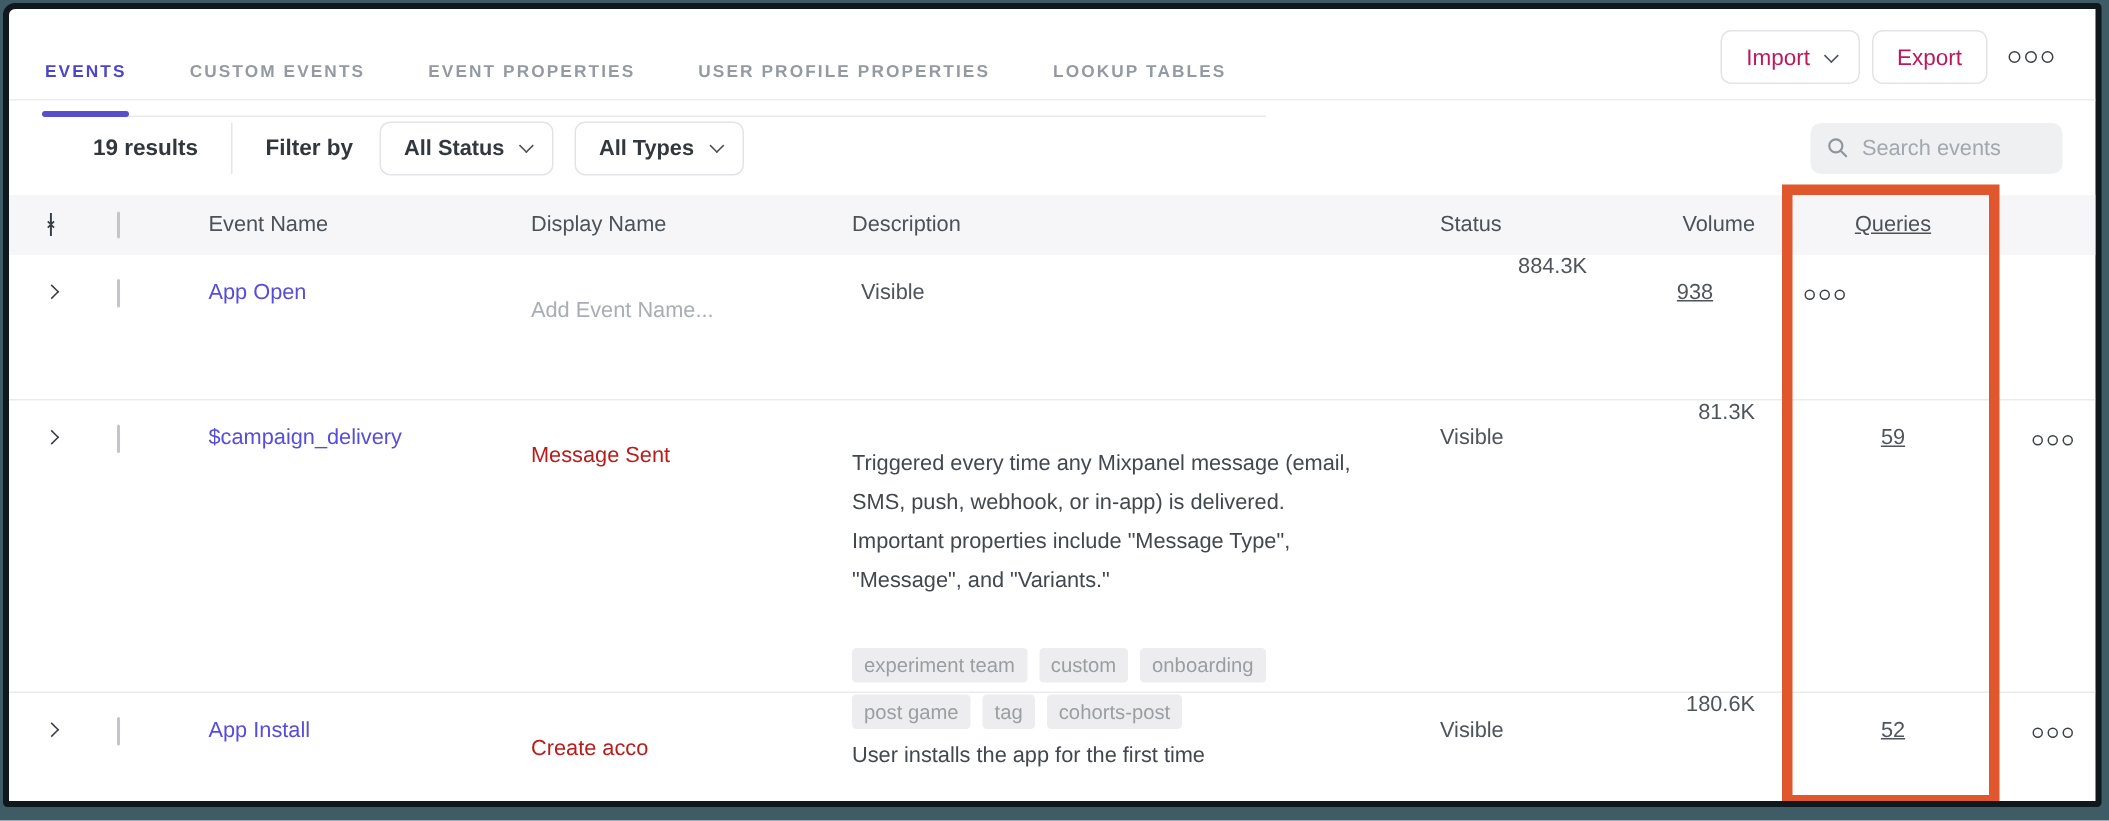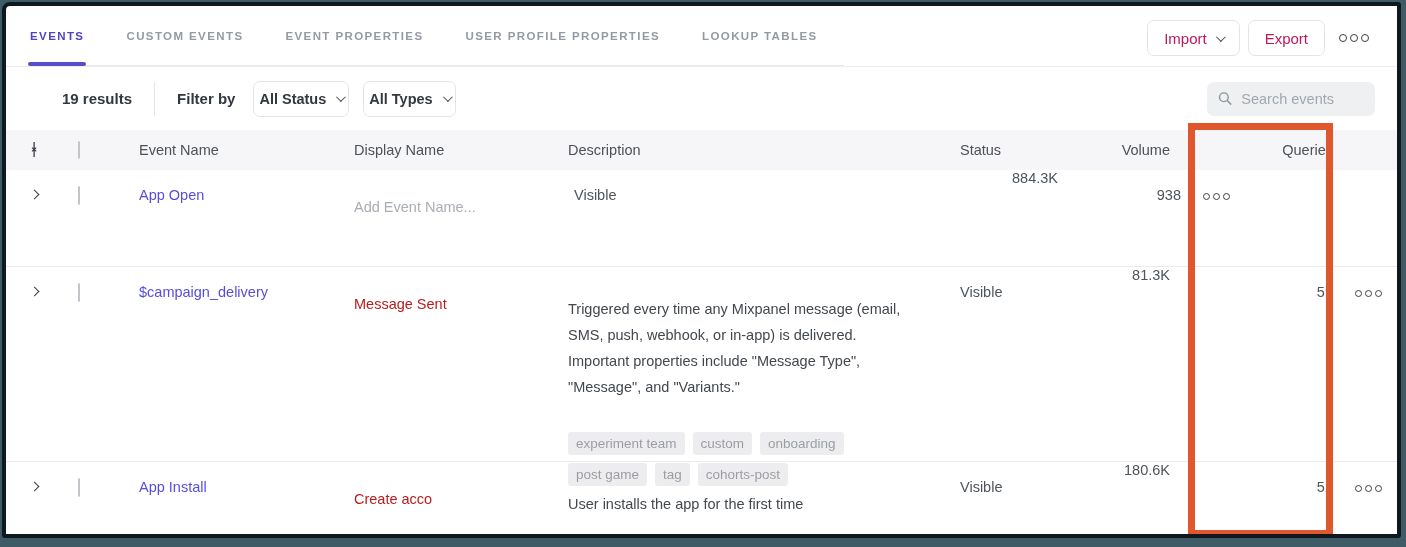--- a/index.html
+++ b/index.html
@@ -7,21 +7,21 @@
   body { background:#3e5b66; font-family:"Liberation Sans", sans-serif; position:relative; overflow:hidden; }
 
   .panel {
     position:absolute; left:2px; top:2px; right:5px; bottom:9px;
     background:#fff; border:4px solid #0f181d; border-radius:8px 3px 3px 3px;
     overflow:hidden; display:flex; flex-direction:column;
   }
 
   
   .topbar { height:61px; position:relative; border-bottom:1px solid #ededf0; flex:none; }
-  .tabs { position:absolute; left:24px; top:0; height:60px; display:flex; align-items:center; border-bottom:1px solid #e9e9ec; padding-right:6px;text-align:right; }
+  .tabs { position:absolute; left:24px; top:12px; height:60px; display:flex; align-items:center; border-bottom:1px solid #e9e9ec; padding-right:6px;text-align:right; }
   .tab { position:relative; height:100%; display:flex; align-items:center; margin-right:42px; cursor:pointer;
          font-size:11.5px; font-weight:bold; letter-spacing:1.4px; color:#959aa2; white-space:nowrap; }
   .tab:last-child { margin-right:20px; }
   .tab.active { color:#4d45c6; }
   .tab.active::after { content:""; position:absolute; left:-2px; right:-2px; bottom:-1px; height:4px; background:#564ecb; border-radius:2px; }
 
   .topbar-actions { position:absolute; right:22px; top:14px; display:flex; align-items:center; gap:8px; }
   .btn { display:flex; align-items:center; gap:9px; border:1px solid #e3e4e7; border-radius:7px; background:#fff;
          padding:0 16px; height:36px; font-size:15px; color:#be185d; cursor:pointer; }
   .chev-down { width:7px; height:7px; border-right:1.7px solid #4a4f55; border-bottom:1.7px solid #4a4f55;
@@ -29,42 +29,42 @@
   .dots { display:flex; align-items:center; gap:3px; padding:6px 6px; cursor:pointer; }
   .dots i { width:8px; height:8px; border:1.6px solid #3c4147; border-radius:50%; display:block; }
   .dots.small i { width:7px; height:7px; border-width:1.5px; }
 
   
   .filterbar { height:63px; display:flex; align-items:center; padding:0 22px 0 56px; flex:none; }
   .results { font-size:15px; color:#32373d; font-weight:bold; }
   .vdiv { width:1px; height:34px; background:#e6e6e9; margin:0 22px; }
   .filterby { font-size:15px; color:#32373d; font-weight:bold; margin-right:18px; }
   .pill { display:flex; align-items:center; gap:10px; border:1px solid #e3e4e7; border-radius:7px; background:#fff;
-          height:36px; padding:0 5px; font-size:14.5px; font-weight:bold; color:#33383e; margin-right:14px; cursor:pointer; }
+          height:36px; padding:0 15px; font-size:14.5px; font-weight:bold; color:#33383e; margin-right:14px; cursor:pointer; }
   .search { margin-left:auto; width:168px; height:34px; background:#eef0f1; border-radius:7px;
             display:flex; align-items:center; padding:12px 11px; gap:9px; }
   .search input { border:none; outline:none; background:transparent; font-size:14.5px; color:#3a3f45; width:100%;
                   font-family:"Liberation Sans", sans-serif; }
   .search input::placeholder { color:#a2a8ae; }
 
   
   .grid { display:grid; grid-template-columns:56px 66px 215px 214px 386px 126px 112px 152px 1fr; }
   .thead { height:40px; background:#f6f6f8; align-items:center; font-size:14.5px; color:#4c5258; flex:none; }
   .thead .c { padding:0 0 0 11px; }
   .rows { flex:1; overflow:hidden; display:flex; flex-direction:column; }
   .row { border-bottom:1px solid #ebebee; flex:none; }
   .row:last-child { border-bottom:none; flex:1; }
 
   .c-pin { display:flex; justify-content:center; padding-left:0 !important; cursor:pointer; }
   .pin-icon { font-family:"DejaVu Sans", sans-serif; font-size:11px; line-height:7px; color:#383d43; text-align:center; font-weight:bold; }
   .c-check { padding-left:16px !important; }
   .checkbox { width:19px; height:19px; border:1px solid #c2c6cb; border-radius:2.5px; background:#fff; cursor:pointer; }
   .c-status.hd { padding-left:17px !important; }
   .c-volume { text-align:right; padding:0 11px 0 0 !important; }
-  .c-queries { text-align:right; padding-left:10px !important; }
+  .c-queries { text-align:center; padding-left:10px !important;text-decoration:underline; }
   .c-actions { padding-left:16px !important; }
 
   .row .cell { padding-top:17px; }
   .row .cell.low { padding-top:29px; }
   .expand-wrap { display:flex; justify-content:center; padding-top:21px; cursor:pointer; }
   .expand { width:7px; height:7px; border-top:1.8px solid #383d43; border-right:1.8px solid #383d43; transform:rotate(45deg); }
   .check-wrap { padding-left:16px; padding-top:17px; }
   .ename { font-size:14.5px; color:#574ddc; padding-left:11px; cursor:pointer; }
   .dname { font-size:14.5px; color:#b91c1c; padding-left:11px; }
   .dname.placeholder { color:#a9aeb4; }

